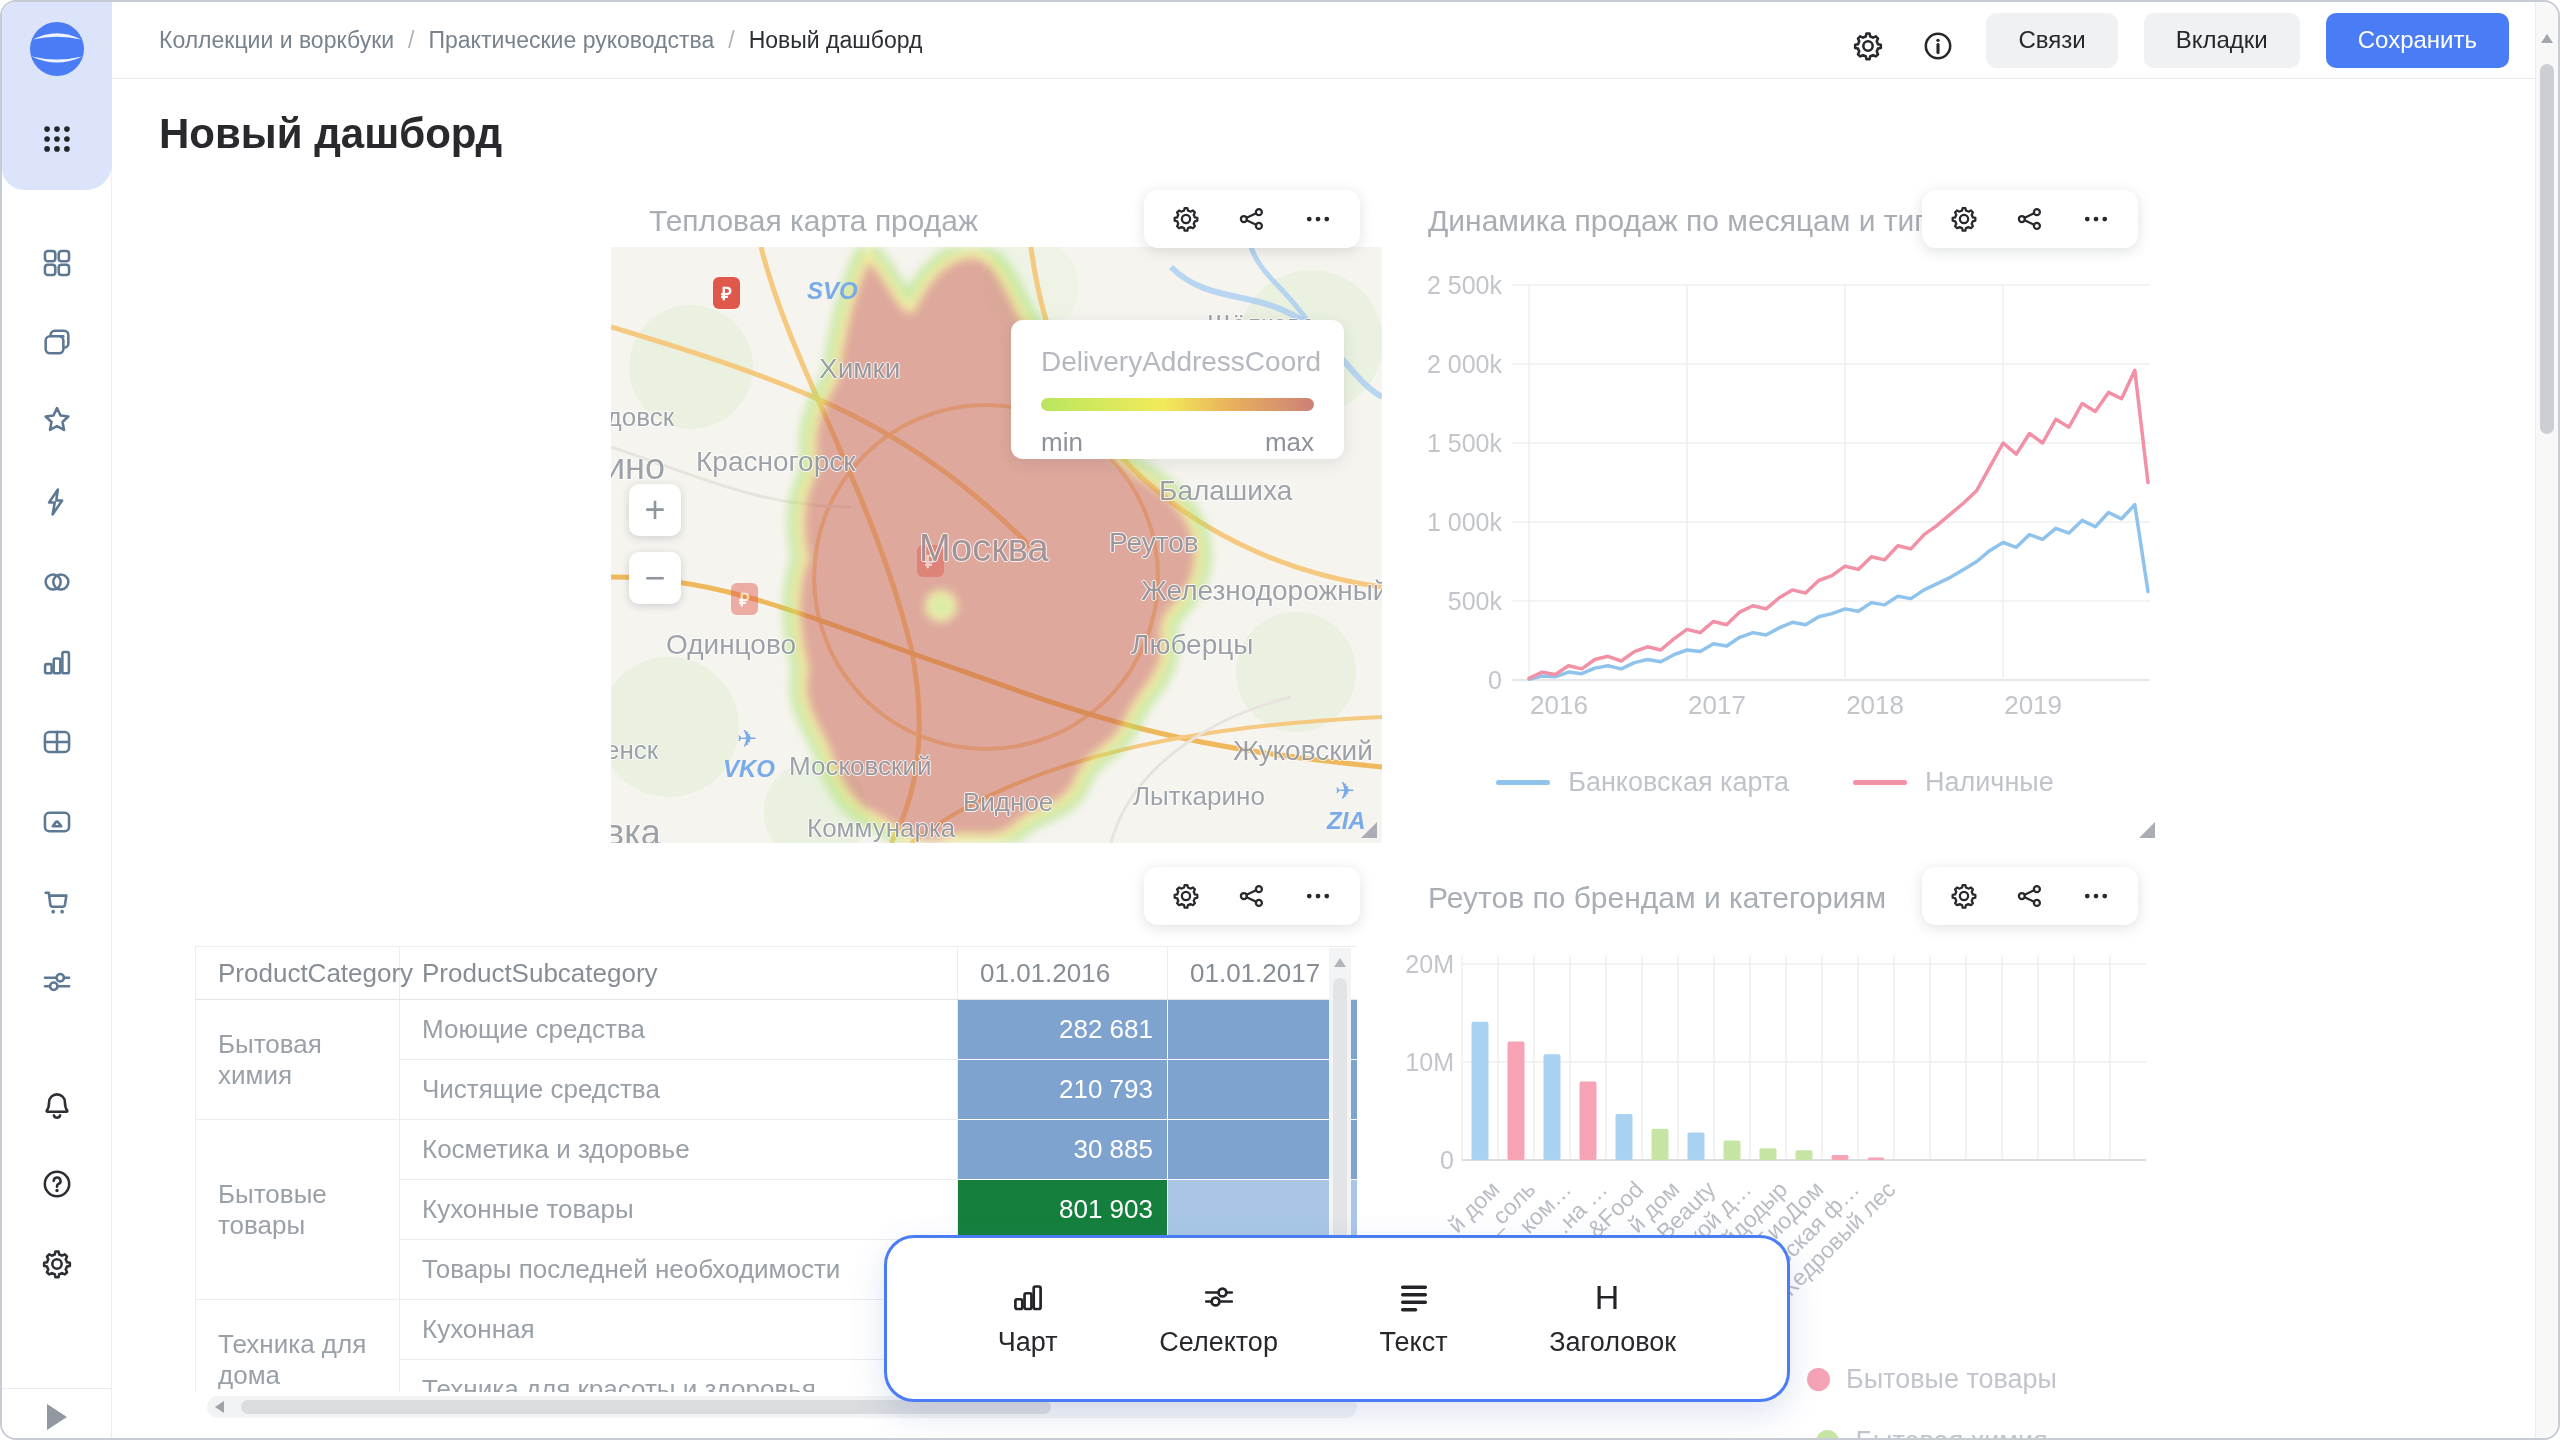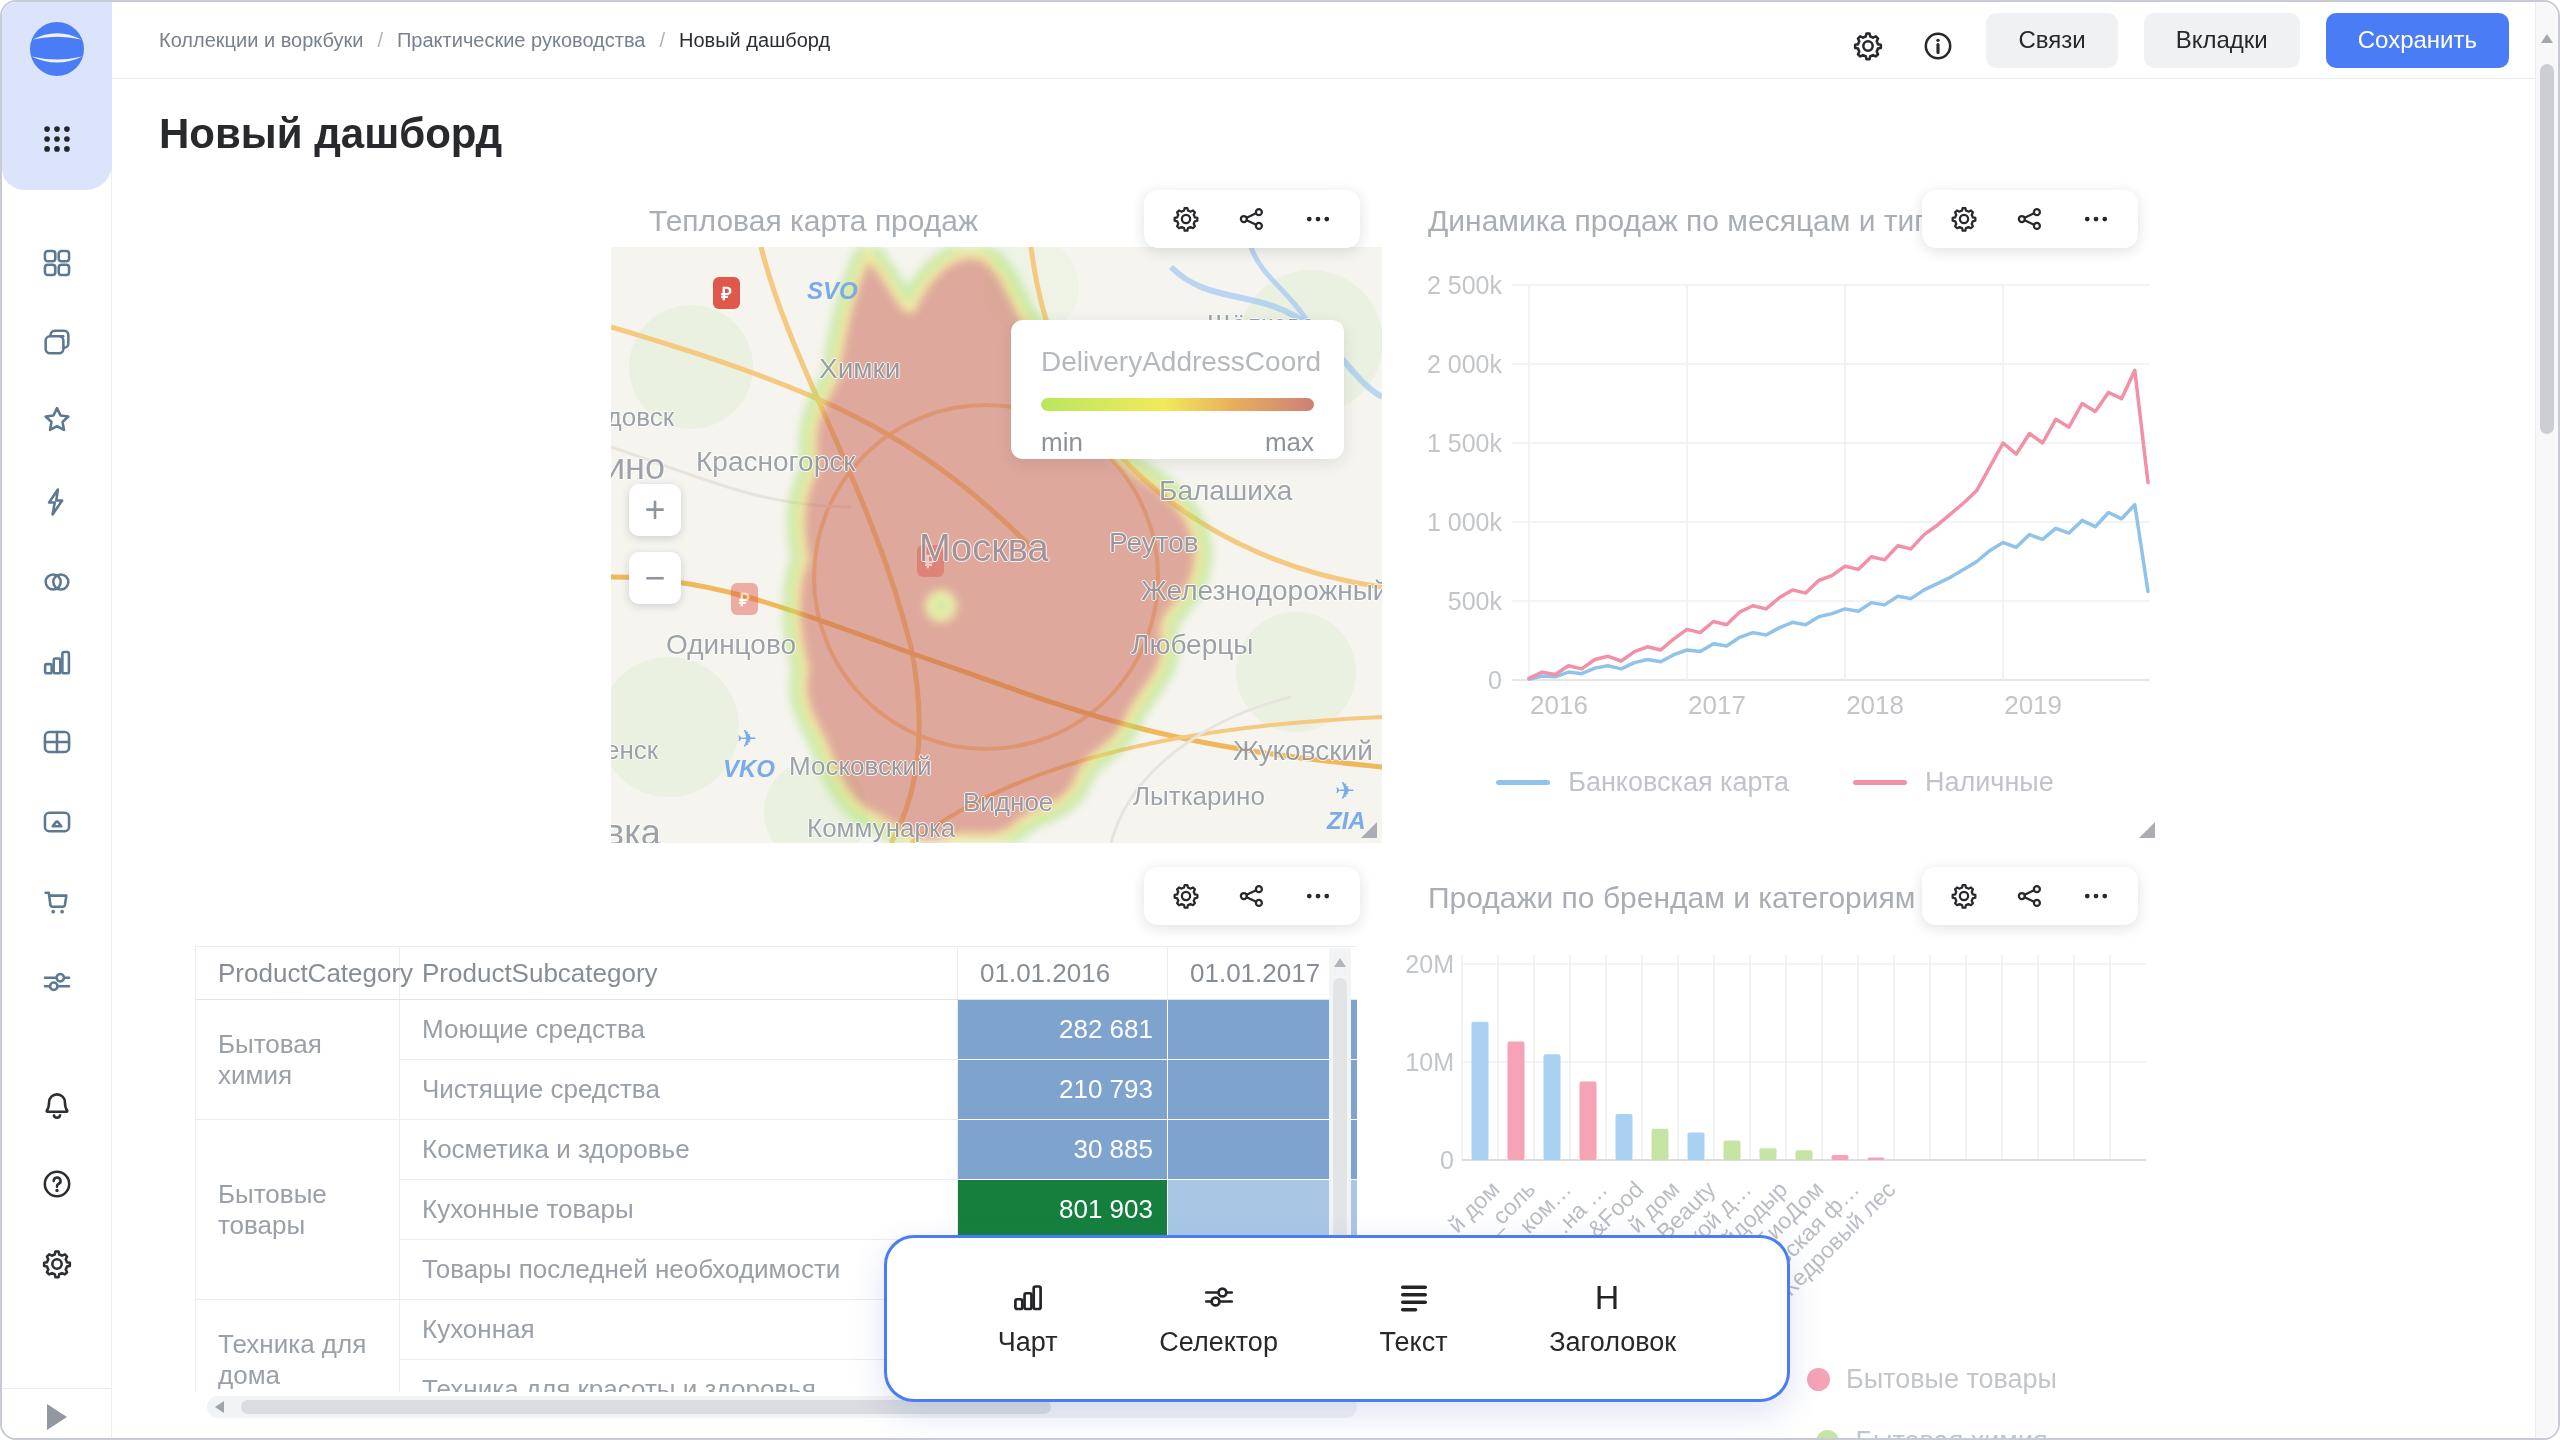--- a/index.html
+++ b/index.html
@@ -14,21 +14,21 @@
   .sb-btn .icn{width:34px;height:34px;color:#5d7892;}
   .sb-btn.dark .icn{color:#2b2e33;}
   .apps-btn{left:33px;top:115px;}
   .apps-btn .icn{color:#23262a;}
   .sb-sep{position:absolute;left:0;right:0;top:1386px;height:1px;background:#e9ebee;}
   .sb-expand{position:absolute;left:33px;top:1398px;width:44px;height:34px;display:flex;align-items:center;justify-content:center;}
   .tri-right{width:0;height:0;border-top:13px solid transparent;border-bottom:13px solid transparent;border-left:20px solid #9298a1;}
 
   
   .topbar{position:absolute;left:110px;top:0;right:23px;height:77px;border-bottom:1px solid #e9ebee;display:flex;align-items:center;padding:0 26px 0 47px;background:#fff;z-index:25;}
-  .breadcrumbs{display:flex;align-items:center;gap:14px;font-size:20px;flex:1;white-space:nowrap;}
+  .breadcrumbs{display:flex;align-items:center;gap:14px;font-size:23px;flex:1;white-space:nowrap;}
   .crumb{color:#78828d;cursor:pointer;}
   .crumb-current{color:#2b2e33;}
   .crumb-sep{color:#aeb4bc;}
   .top-actions{display:flex;align-items:flex-end;gap:26px;}
   .icon-btn{width:44px;height:44px;display:flex;align-items:center;justify-content:center;cursor:pointer;}
   .icon-btn .icn{width:34px;height:34px;color:#26282b;}
   .btn{height:55px;border-radius:10px;font-size:24px;display:flex;align-items:center;padding:0 32px;cursor:pointer;border:none;font-family:inherit;}
   .btn.ghost{background:#f0f1f3;color:#26282b;}
   .btn.primary{background:#4a7df5;color:#fff;}
 
@@ -547,21 +547,21 @@
       <span class="arrow-up"></span>
       <span class="thumb"></span>
     </div>
     <div class="hscroll">
       <span class="arrow-left"></span>
       <span class="thumb"></span>
     </div>
   </section>
 
   <section class="widget w-bars">
-    <div class="w-title">Продажи по брендам и категориям</div>
+    <div class="w-title">Реутов по брендам и категориям</div>
     <div class="w-toolbar">
         <span class="tb">
           <span class="icn">
             <svg viewBox="0 0 24 24" fill="none" stroke="currentColor" stroke-width="1.8" stroke-linecap="round" stroke-linejoin="round">
               <circle cx="12" cy="12" r="3.3"></circle>
               <path d="M10.9 3.2h2.2l.45 2.1a6.9 6.9 0 0 1 2 .83l2-.95 1.55 1.55-.95 2a6.9 6.9 0 0 1 .83 2l2.1.45v2.2l-2.1.45a6.9 6.9 0 0 1-.83 2l.95 2-1.55 1.55-2-.95a6.9 6.9 0 0 1-2 .83l-.45 2.1h-2.2l-.45-2.1a6.9 6.9 0 0 1-2-.83l-2 .95-1.55-1.55.95-2a6.9 6.9 0 0 1-.83-2l-2.1-.45v-2.2l2.1-.45a6.9 6.9 0 0 1 .83-2l-.95-2L6.45 5.18l2 .95a6.9 6.9 0 0 1 2-.83l.45-2.1Z"></path>
             </svg>
           </span>
         </span>
         <span class="tb">

